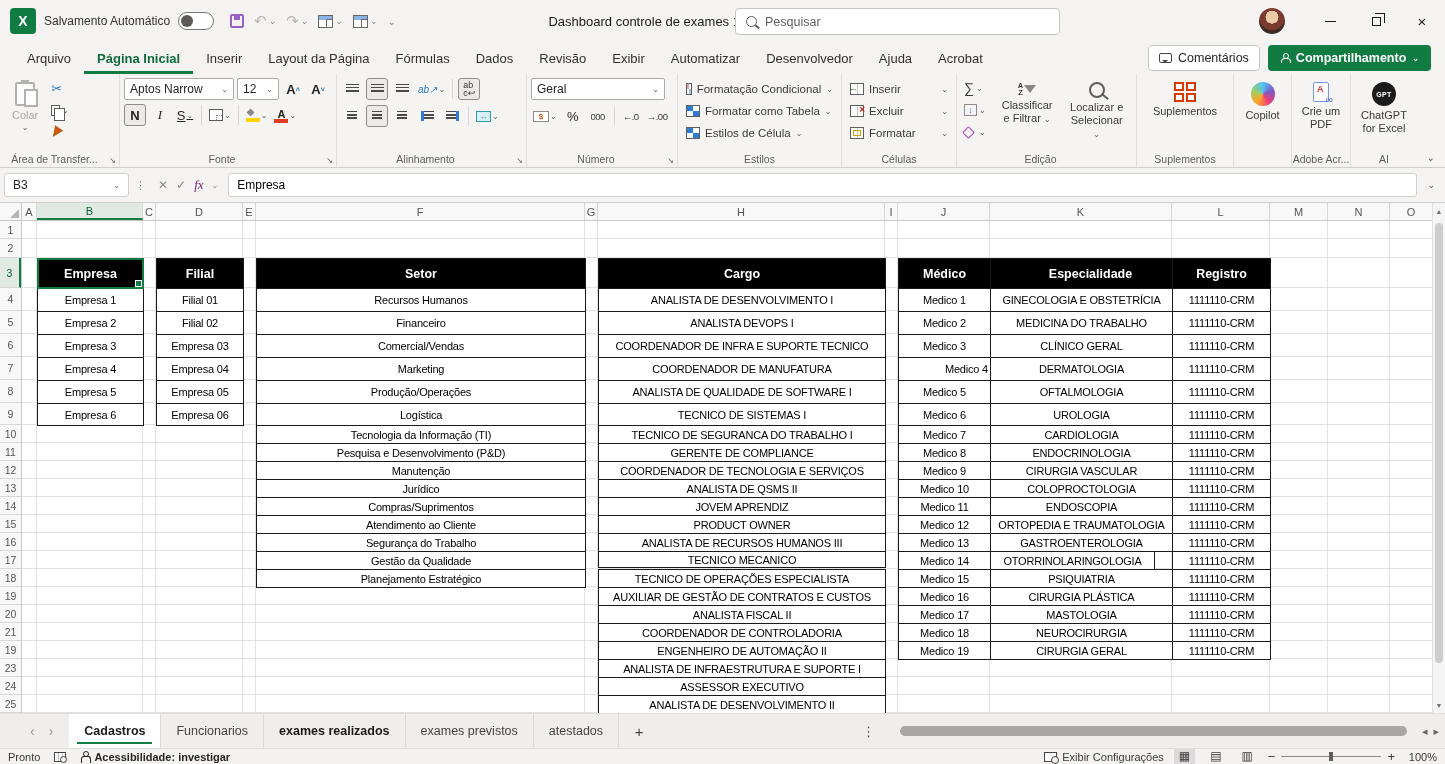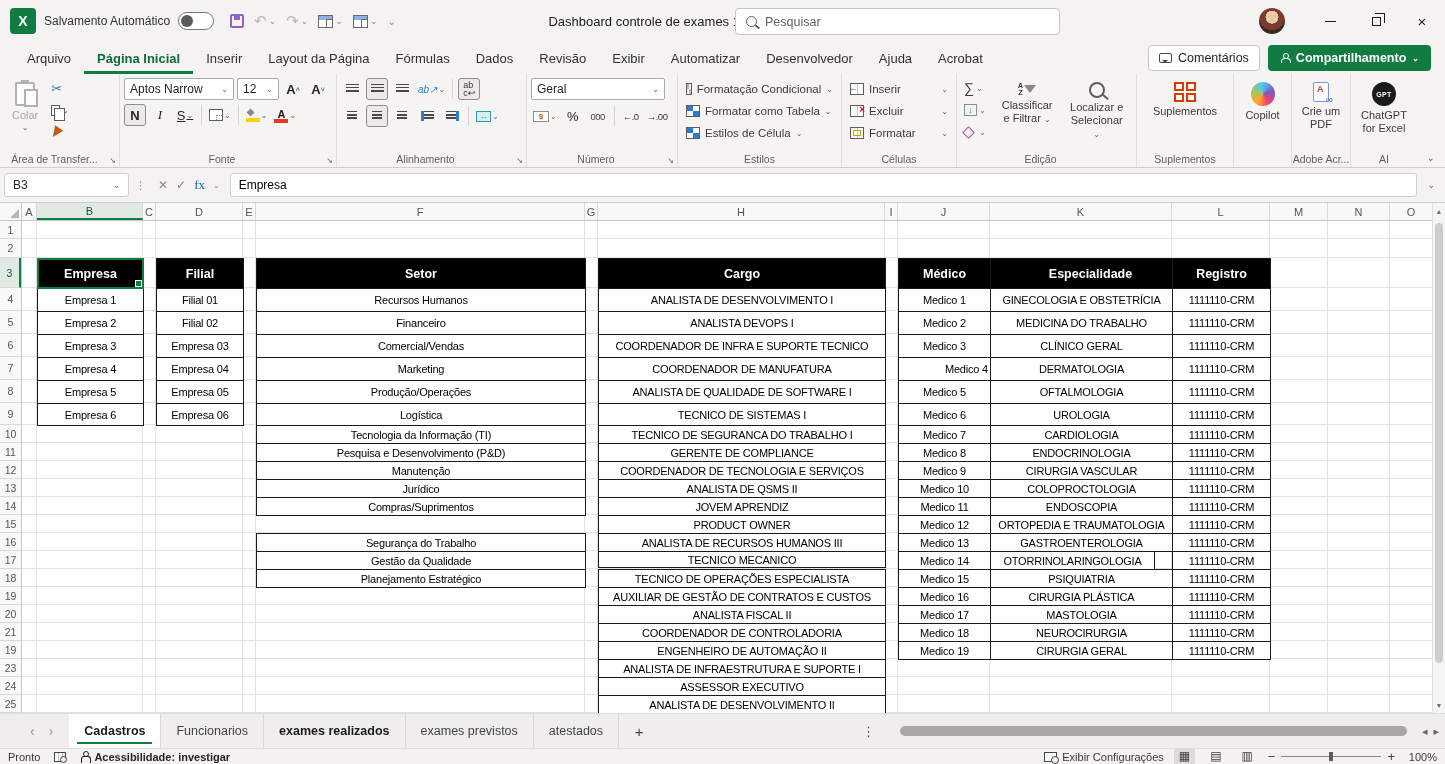--- a/index.html
+++ b/index.html
@@ -117,21 +117,21 @@
   .pdf-icon::after { content:'∞'; position:absolute; right:-5px; bottom:-4px; font-size:10px; color:#4a6fdc; }
   .gpt-icon { width:24px; height:24px; border-radius:50%; background:#1b1b1b; color:#fff; font-size:7px; font-weight:bold; display:flex; align-items:center; justify-content:center; letter-spacing:0.3px; }
   .ribbon-collapse { position:absolute; right:10px; bottom:4px; font-size:10px; color:#605e5c; }
 
   
   .fbar { height:35px; background:#f4f3f1; border-bottom:1px solid #d1cfcd; display:flex; align-items:center; padding:0 4px; gap:4px; }
   .namebox { width:125px; height:24px; background:#fff; border:1px solid #d1cfcd; border-radius:3px; display:flex; align-items:center; justify-content:space-between; padding:0 8px; font-size:12px; color:#252423; }
   .namebox .chev { font-size:8px; color:#605e5c; }
   .fdots { color:#8a8886; font-size:11px; letter-spacing:0; padding:0 2px; }
   .fxbtns { display:flex; align-items:center; gap:8px; padding:0 6px; color:#8a8886; font-size:12px; }
-  .fx { font-family:"Liberation Serif",serif; color:#0369a1; font-size:13px; }
+  .fx { font-style:italic; font-family:"Liberation Serif",serif; color:#701a75; font-size:13px; }
   .formula-input { flex:1; height:24px; background:#fff; border:1px solid #d1cfcd; border-radius:3px; display:flex; align-items:center; padding:0 8px; font-size:12px; color:#000; }
   .fbar-exp { font-size:9px; color:#605e5c; padding:0 6px; }
 
   
   .sheet { position:relative; width:1432px; background:#fff; }
   .colrow { display:flex; height:18px; background:#f8f8f8; border-bottom:1px solid #c9c9c9; }
   .corner { width:22px; border-right:1px solid #c9c9c9; position:relative; flex:none; }
   .corner::after { content:''; position:absolute; right:2px; bottom:2px; border-left:9px solid transparent; border-bottom:9px solid #b8b6b4; }
   .colh { flex:none; border-right:1px solid #d8d8d8; font-size:11px; color:#555; display:flex; align-items:center; justify-content:center; }
   .colh.sel { background:#e0e9e2; border-bottom:2px solid #107c41; color:#0b5c33; }
@@ -643,20 +643,21 @@
           <div class="cell" style="left: 234px; top: 90px; width: 330px; height: 24px;">Financeiro</div>
           <div class="cell" style="left: 234px; top: 113px; width: 330px; height: 24px;">Comercial/Vendas</div>
           <div class="cell" style="left: 234px; top: 136px; width: 330px; height: 24px;">Marketing</div>
           <div class="cell" style="left: 234px; top: 159px; width: 330px; height: 24px;">Produção/Operações</div>
           <div class="cell" style="left: 234px; top: 182px; width: 330px; height: 23px;">Logística</div>
           <div class="cell" style="left: 234px; top: 204px; width: 330px; height: 19px;">Tecnologia da Informação (TI)</div>
           <div class="cell" style="left: 234px; top: 222px; width: 330px; height: 19px;">Pesquisa e Desenvolvimento (P&amp;D)</div>
           <div class="cell" style="left: 234px; top: 240px; width: 330px; height: 19px;">Manutenção</div>
           <div class="cell" style="left: 234px; top: 258px; width: 330px; height: 19px;">Jurídico</div>
           <div class="cell" style="left: 234px; top: 276px; width: 330px; height: 19px;">Compras/Suprimentos</div>
+          <div class="cell" style="left: 234px; top: 294px; width: 330px; height: 19px;">Atendimento ao Cliente</div>
           <div class="cell" style="left: 234px; top: 312px; width: 330px; height: 19px;">Segurança do Trabalho</div>
           <div class="cell" style="left: 234px; top: 330px; width: 330px; height: 19px;">Gestão da Qualidade</div>
           <div class="cell" style="left: 234px; top: 348px; width: 330px; height: 19px;">Planejamento Estratégico</div>
           <div class="cell th" style="left: 576px; top: 37px; width: 288px; height: 31px;">Cargo</div>
           <div class="cell" style="left: 576px; top: 67px; width: 288px; height: 24px;">ANALISTA DE DESENVOLVIMENTO I</div>
           <div class="cell" style="left: 576px; top: 90px; width: 288px; height: 24px;">ANALISTA DEVOPS I</div>
           <div class="cell" style="left: 576px; top: 113px; width: 288px; height: 24px;">COORDENADOR DE INFRA E SUPORTE TECNICO</div>
           <div class="cell" style="left: 576px; top: 136px; width: 288px; height: 24px;">COORDENADOR DE MANUFATURA</div>
           <div class="cell" style="left: 576px; top: 159px; width: 288px; height: 24px;">ANALISTA DE QUALIDADE DE SOFTWARE I</div>
           <div class="cell" style="left: 576px; top: 182px; width: 288px; height: 23px;">TECNICO DE SISTEMAS I</div>

